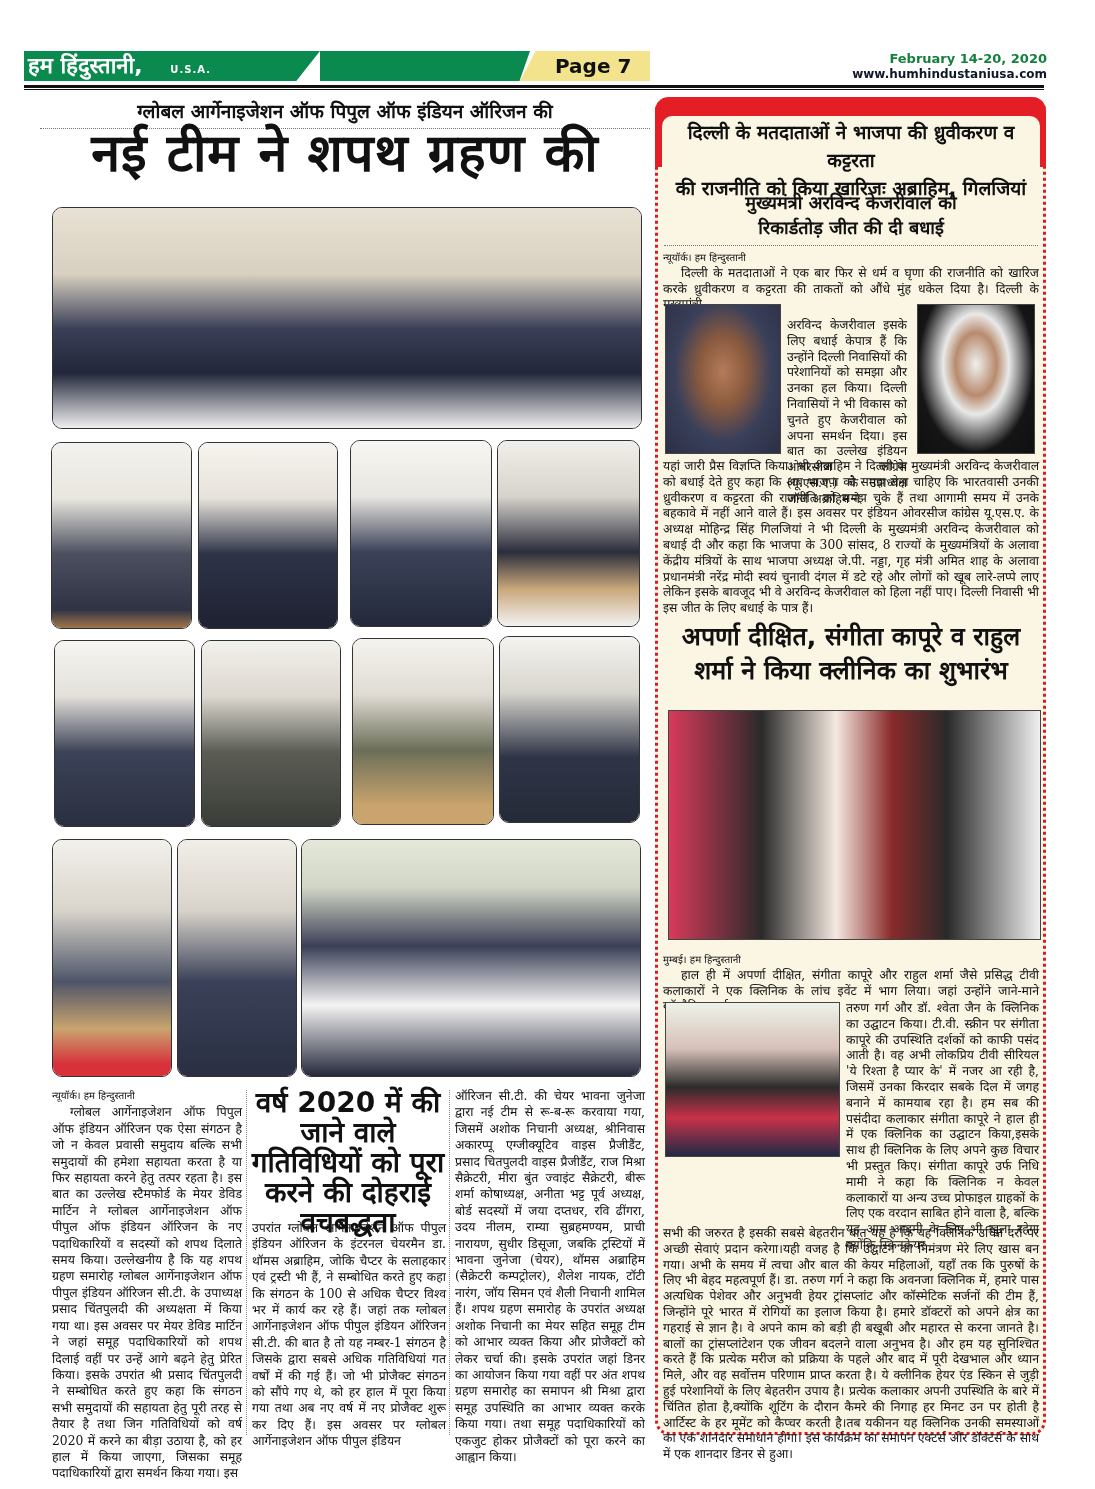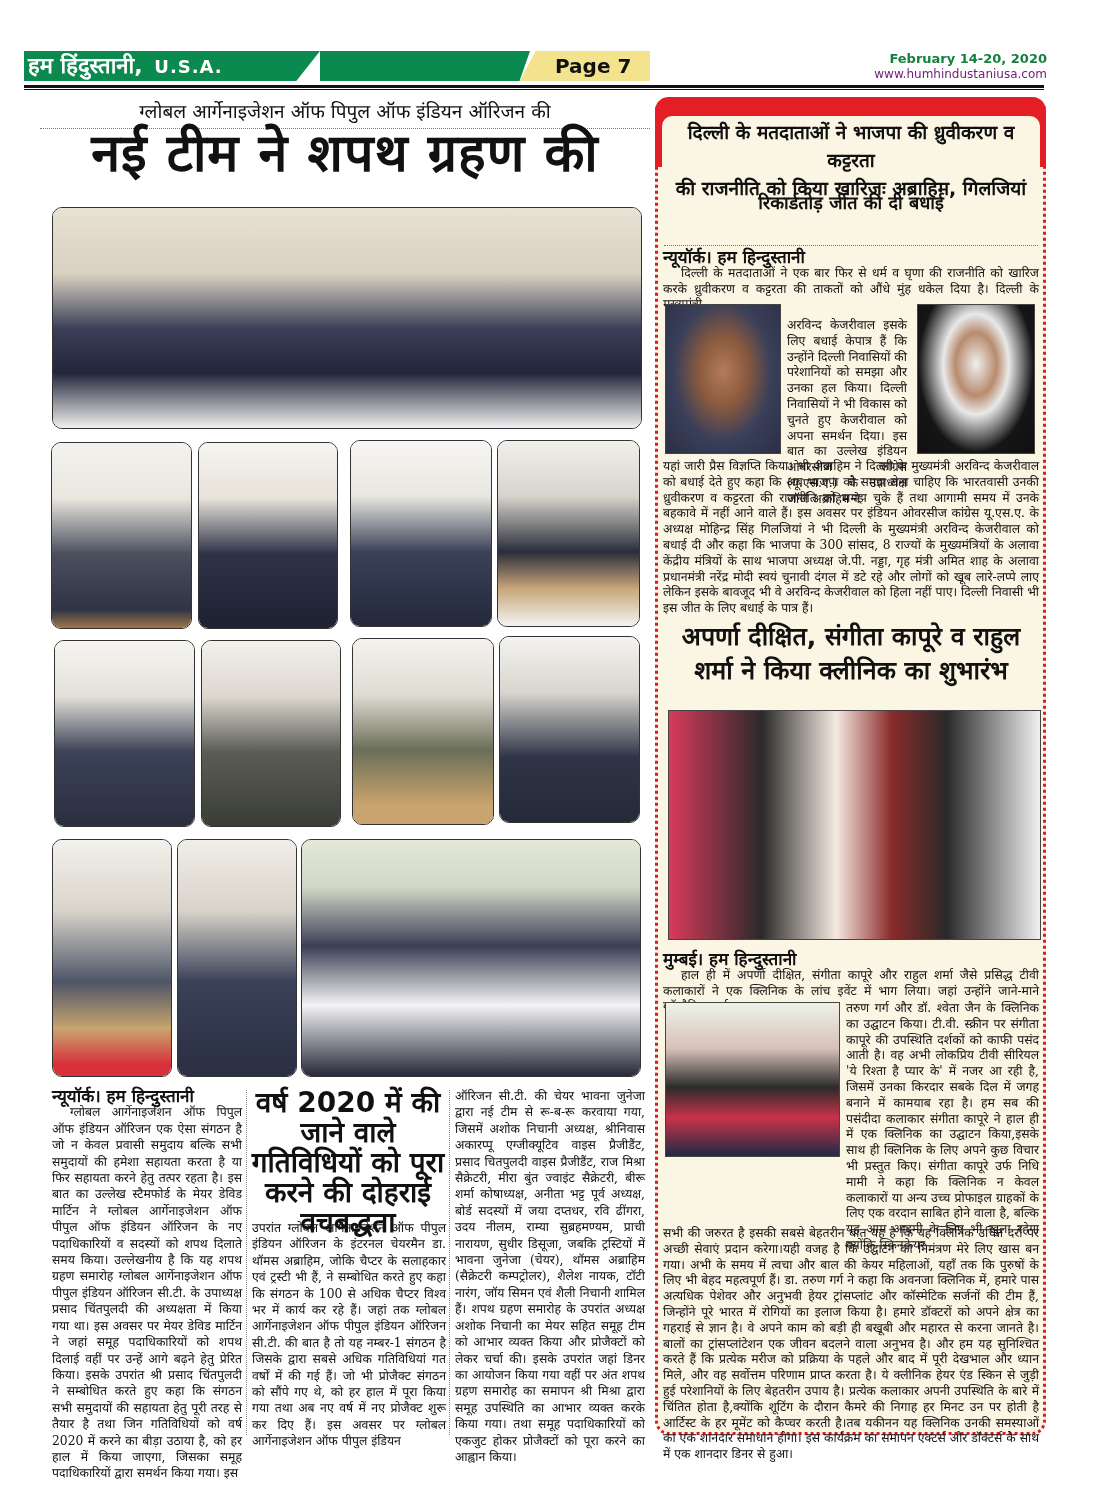--- a/index.html
+++ b/index.html
@@ -2,51 +2,51 @@
 <html><head>
 <meta charset="utf-8">
 <style>
   * { box-sizing: border-box; margin: 0; padding: 0; }
   html, body { width: 1095px; height: 1489px; background: #ffffff; overflow: hidden; }
   body { position: relative; font-family: "DejaVu Sans", sans-serif; color: #111; }
 
   
   .masthead { position: absolute; left: 0; top: 0; width: 1095px; height: 92px; }
   .mast-brand { position: absolute; left: 28px; top: 51px; height: 30px; line-height: 30px; color: #fff; font-weight: bold; font-size: 22px; white-space: nowrap; }
-  .mast-brand .usa { font-size: 18px; letter-spacing: 1px; margin-left: 4px; }
+  .mast-brand .usa { font-size: 10px; letter-spacing: 1px; margin-left: 20px; }
   .mast-band { position: absolute; left: 24px; top: 51px; width: 296px; height: 30px; background: #0a8a4e; clip-path: polygon(0 0, 100% 0, 92% 100%, 0 100%); }
   .page-label { position: absolute; left: 555px; top: 51px; width: 100px; height: 30px; line-height: 30px; font-weight: bold; font-size: 20px; }
   .mast-date { position: absolute; right: 48px; top: 51px; text-align: right; color: #15803d; font-weight: bold; font-size: 13px; }
-  .mast-url { position: absolute; right: 48px; top: 67px; text-align: center; color: #701a75; font-size: 12px; font-weight: normal; }
+  .mast-url { position: absolute; right: 48px; top: 67px; text-align: center; color: #0f172a; font-size: 12px; font-weight: bold; }
   .mast-rule { position: absolute; left: 24px; top: 85px; width: 1020px; height: 3px; background: #111; }
   .mast-rule2 { position: absolute; left: 24px; top: 89px; width: 1020px; height: 1px; background: #111; }
 
   
-  .kicker { position: absolute; left: 40px; top: 98px; width: 610px; text-align: center; font-weight: normal; font-size: 19px; padding-bottom: 4px; border-bottom: 1px dotted #777; }
+  .kicker { position: absolute; left: 40px; top: 98px; width: 610px; text-align: center; font-weight: bold; font-size: 19px; padding-bottom: 4px; border-bottom: 1px dotted #777; }
   .headline { position: absolute; left: 40px; top: 120px; width: 610px; text-align: center; font-weight: 900; font-size: 52px; letter-spacing: 1px; line-height: 66px; }
 
   
   .photo { position: absolute; border: 1px solid #333; border-radius: 10px; overflow: hidden; }
   .photo .ph { width: 100%; height: 100%; }
   .ph-main { background: linear-gradient(180deg, #e8e2d4 0%, #d8d0c0 30%, #3a3f58 55%, #22263a 75%, #f0f0f0 100%); }
   .ph-p1 { background: linear-gradient(180deg, #f3f2ee 0%, #e9e6df 30%, #4b4f5e 60%, #2f3344 90%, #a0764a 100%); }
   .ph-p2 { background: linear-gradient(180deg, #f6f4ef 0%, #e7e2da 30%, #2e3348 60%, #202334 95%); }
   .ph-p3 { background: linear-gradient(180deg, #f7f6f2 0%, #e8e6e0 30%, #3b4258 60%, #23283a 100%); }
   .ph-p4 { background: linear-gradient(180deg, #f1efe9 0%, #d7d3cc 30%, #2a2d3b 60%, #c9a77a 80%, #f3f3f3 100%); }
   .ph-p5 { background: linear-gradient(180deg, #f6f5f1 0%, #e3e0da 30%, #3c4257 60%, #2a2f40 100%); }
   .ph-p6 { background: linear-gradient(180deg, #f3f1ec 0%, #dcd7cf 30%, #5b5d55 60%, #3a3c37 100%); }
   .ph-p7 { background: linear-gradient(180deg, #f5f3ee 0%, #e0dcd4 30%, #6b6e58 60%, #c9a46e 90%); }
   .ph-p8 { background: linear-gradient(180deg, #f4f3ef 0%, #d8d5ce 30%, #2f3547 65%, #252a38 100%); }
   .ph-p9 { background: linear-gradient(180deg, #f3f1ec 0%, #d9d4cb 30%, #4d5568 60%, #c9a46e 80%, #d8313a 95%); }
   .ph-p10 { background: linear-gradient(180deg, #f1eee8 0%, #d8d3ca 30%, #3a4158 60%, #2a2f42 100%); }
   .ph-p11 { background: linear-gradient(180deg, #e4e8d8 0%, #d2d6c6 20%, #3b3f55 45%, #f4f4f4 70%, #26293b 100%); }
 
   
   .body-text { position: absolute; font-family: "DejaVu Serif", serif; font-size: 12.3px; line-height: 16.4px; text-align: justify; color: #111; }
-  .dateline { font-weight: bold; font-family: "DejaVu Sans", sans-serif; font-size: 17px; }
+  .dateline { font-weight: normal; font-family: "DejaVu Sans", sans-serif; font-size: 10px; }
   .indent { text-indent: 18px; }
   .subhead { position: absolute; left: 250px; top: 1088px; width: 196px; text-align: center; font-weight: bold; font-size: 28px; line-height: 30px; }
   .col-rule { position: absolute; width: 0; border-left: 1px dotted #888; }
 
   
   .right-box { position: absolute; left: 655px; top: 97px; width: 391px; height: 1338px; border: 3px dotted #d81b2a; background: #fbf6e4; border-radius: 14px; }
   .right-top-red { position: absolute; left: 655px; top: 97px; width: 391px; height: 70px; background: #e31e24; border-radius: 14px 14px 0 0; }
   .right-head-box { position: absolute; left: 662px; top: 116px; width: 378px; height: 130px; background: #fbf6e4; border-radius: 10px 10px 0 0; }
   .rh1 { position: absolute; left: 662px; top: 118px; width: 378px; text-align: center; font-weight: bold; font-size: 19px; line-height: 28px; }
   .rh2 { position: absolute; left: 662px; top: 190px; width: 378px; text-align: center; font-weight: bold; font-size: 18px; line-height: 25px; color: #111; }
@@ -137,20 +137,21 @@
 </div>
 
 <div class="right-box"></div>
 <div class="right-top-red"></div>
 <div class="right-head-box"></div>
 <div class="rh1">
   <div>दिल्ली के मतदाताओं ने भाजपा की ध्रुवीकरण व कट्टरता</div>
   <div>की राजनीति को किया खारिजः अब्राहिम, गिलजियां</div>
 </div>
 <div class="rh2">
+  <div>मुख्यमंत्री अरविन्द केजरीवाल को</div>
   <div>रिकार्डतोड़ जीत की दी बधाई</div>
 </div>
 <div class="rdiv"></div>
 
 <div class="rtext" style="left:663px;top:250px;width:376px;">
   <div class="dateline">न्यूयॉर्क। हम हिन्दुस्तानी</div>
   <div class="indent">दिल्ली के मतदाताओं ने एक बार फिर से धर्म व घृणा की राजनीति को खारिज करके ध्रुवीकरण व कट्टरता की ताकतों को औंधे मुंह धकेल दिया है। दिल्ली के मुख्यमंत्री</div>
 </div>
 <div class="rphoto ph-george" style="left:665px;top:304px;width:116px;height:150px;"></div>
 <div class="rtext" style="left:787px;top:318px;width:120px;">अरविन्द केजरीवाल इसके लिए बधाई केपात्र हैं कि उन्होंने दिल्ली निवासियों की परेशानियों को समझा और उनका हल किया। दिल्ली निवासियों ने भी विकास को चुनते हुए केजरीवाल को अपना समर्थन दिया। इस बात का उल्लेख इंडियन ओवरसीज कांग्रेस (यू.एस.ए.) के उपाध्यक्ष जॉर्ज अब्राहिम ने</div>

